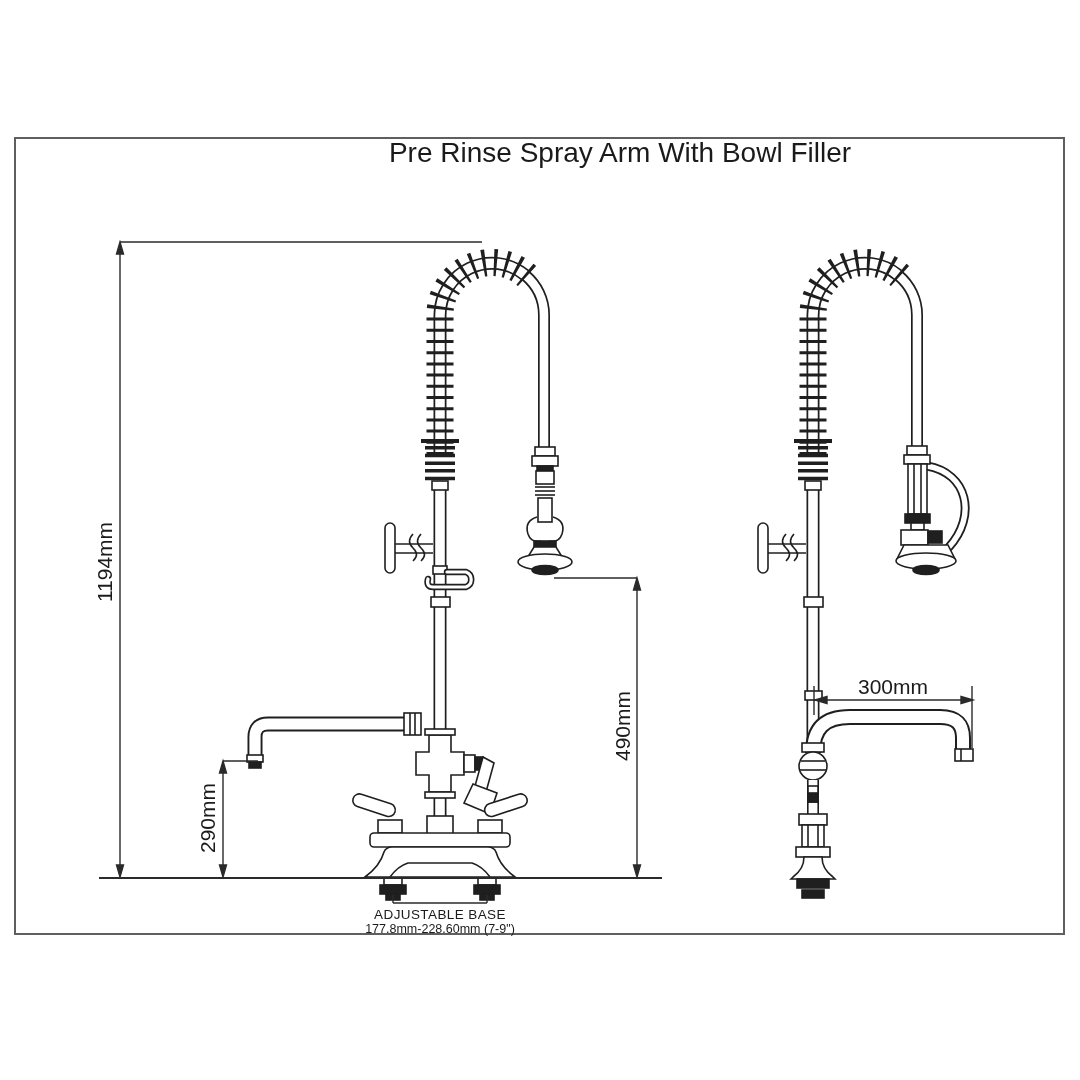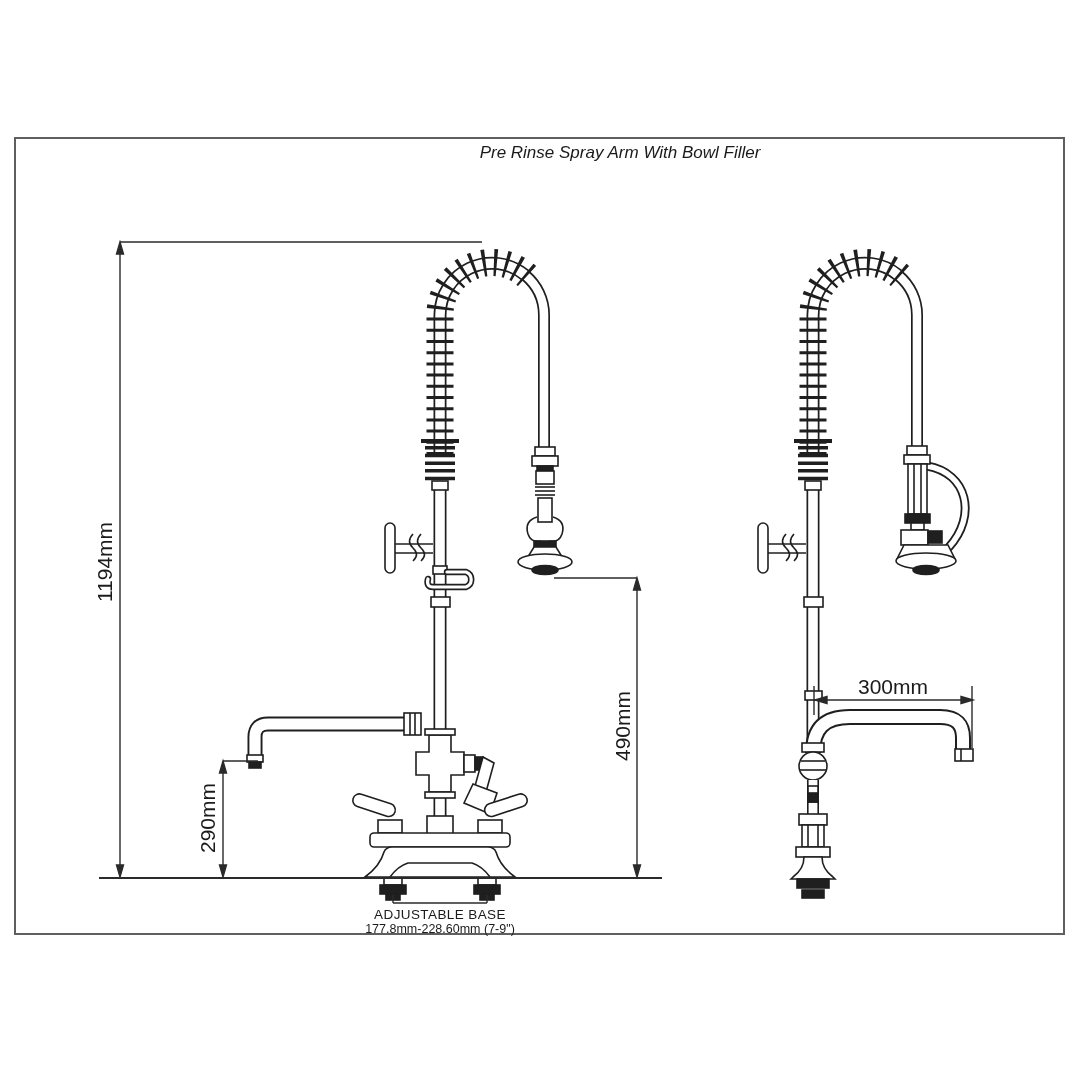--- a/index.html
+++ b/index.html
@@ -2,21 +2,21 @@
 <html><head>
 <meta charset="utf-8">
 <style>
   html,body{margin:0;padding:0;background:#ffffff;}
   .page{position:relative;width:1080px;height:1080px;background:#fff;overflow:hidden;
         font-family:"Liberation Sans",sans-serif;}
   .drawing-border{position:absolute;left:14px;top:137px;width:1051px;height:798px;
         border:2px solid #5f5f5f;box-sizing:border-box;}
   .title-block{position:absolute;left:620px;top:140px;transform:translateX(-50%);
         text-align:center;color:#1a1a1a;}
-  .title-line{font-size:17px;line-height:25px;white-space:nowrap;font-style:italic;}
+  .title-line{font-size:28px;line-height:25px;white-space:nowrap;}
   svg.drawing{position:absolute;left:0;top:0;}
   text{font-family:"Liberation Sans",sans-serif;fill:#1b1b1b;}
   .dim-label{font-size:21px;}
   .base-label{font-size:13.5px;letter-spacing:.4px;}
   .base-range{font-size:12.5px;}
 </style>
 </head>
 <body>
 
 <div class="page">

